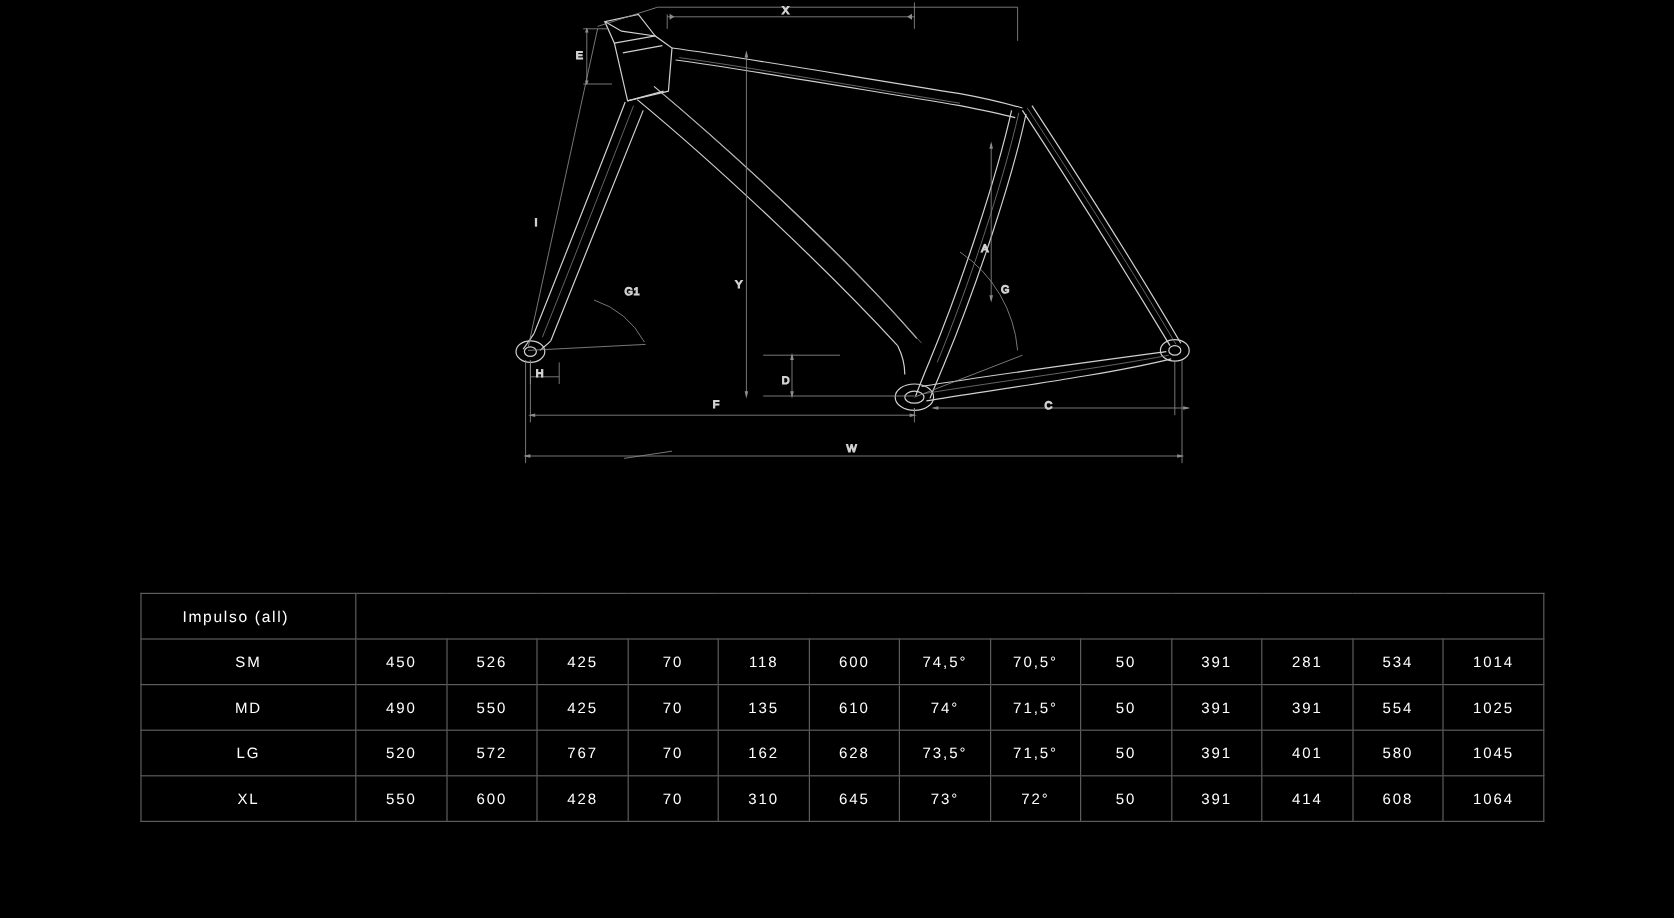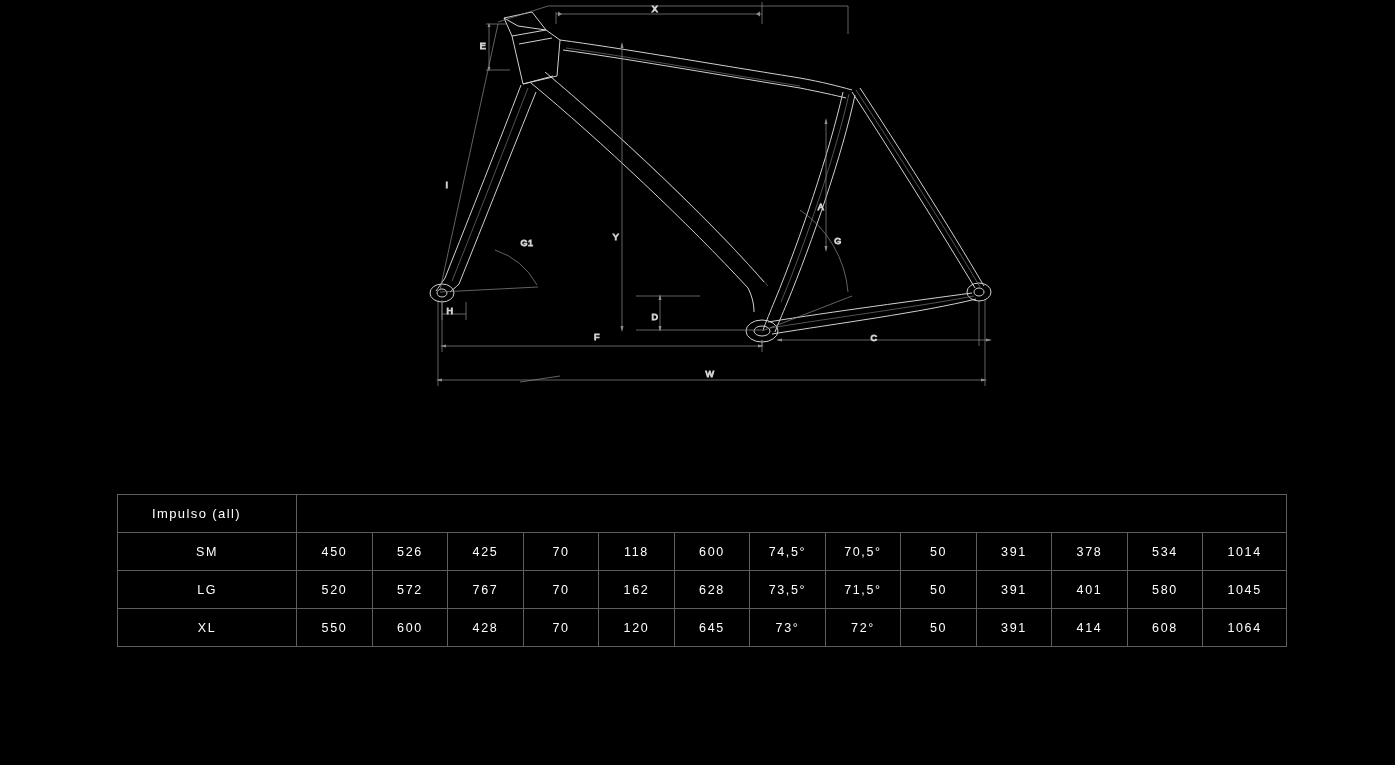--- a/index.html
+++ b/index.html
@@ -240,23 +240,39 @@
         <td>450</td>
         <td>526</td>
         <td>425</td>
         <td>70</td>
         <td>118</td>
         <td>600</td>
         <td>74,5°</td>
         <td>70,5°</td>
         <td>50</td>
         <td>391</td>
-        <td>378</td>
+        <td>281</td>
         <td>534</td>
         <td>1014</td>
+      </tr>
+      <tr>
+        <td>MD</td>
+        <td>490</td>
+        <td>550</td>
+        <td>425</td>
+        <td>70</td>
+        <td>135</td>
+        <td>610</td>
+        <td>74°</td>
+        <td>71,5°</td>
+        <td>50</td>
+        <td>391</td>
+        <td>391</td>
+        <td>554</td>
+        <td>1025</td>
       </tr>
       <tr>
         <td>LG</td>
         <td>520</td>
         <td>572</td>
         <td>767</td>
         <td>70</td>
         <td>162</td>
         <td>628</td>
         <td>73,5°</td>
@@ -266,21 +282,21 @@
         <td>401</td>
         <td>580</td>
         <td>1045</td>
       </tr>
       <tr>
         <td>XL</td>
         <td>550</td>
         <td>600</td>
         <td>428</td>
         <td>70</td>
-        <td>120</td>
+        <td>310</td>
         <td>645</td>
         <td>73°</td>
         <td>72°</td>
         <td>50</td>
         <td>391</td>
         <td>414</td>
         <td>608</td>
         <td>1064</td>
       </tr>
     </tbody>

